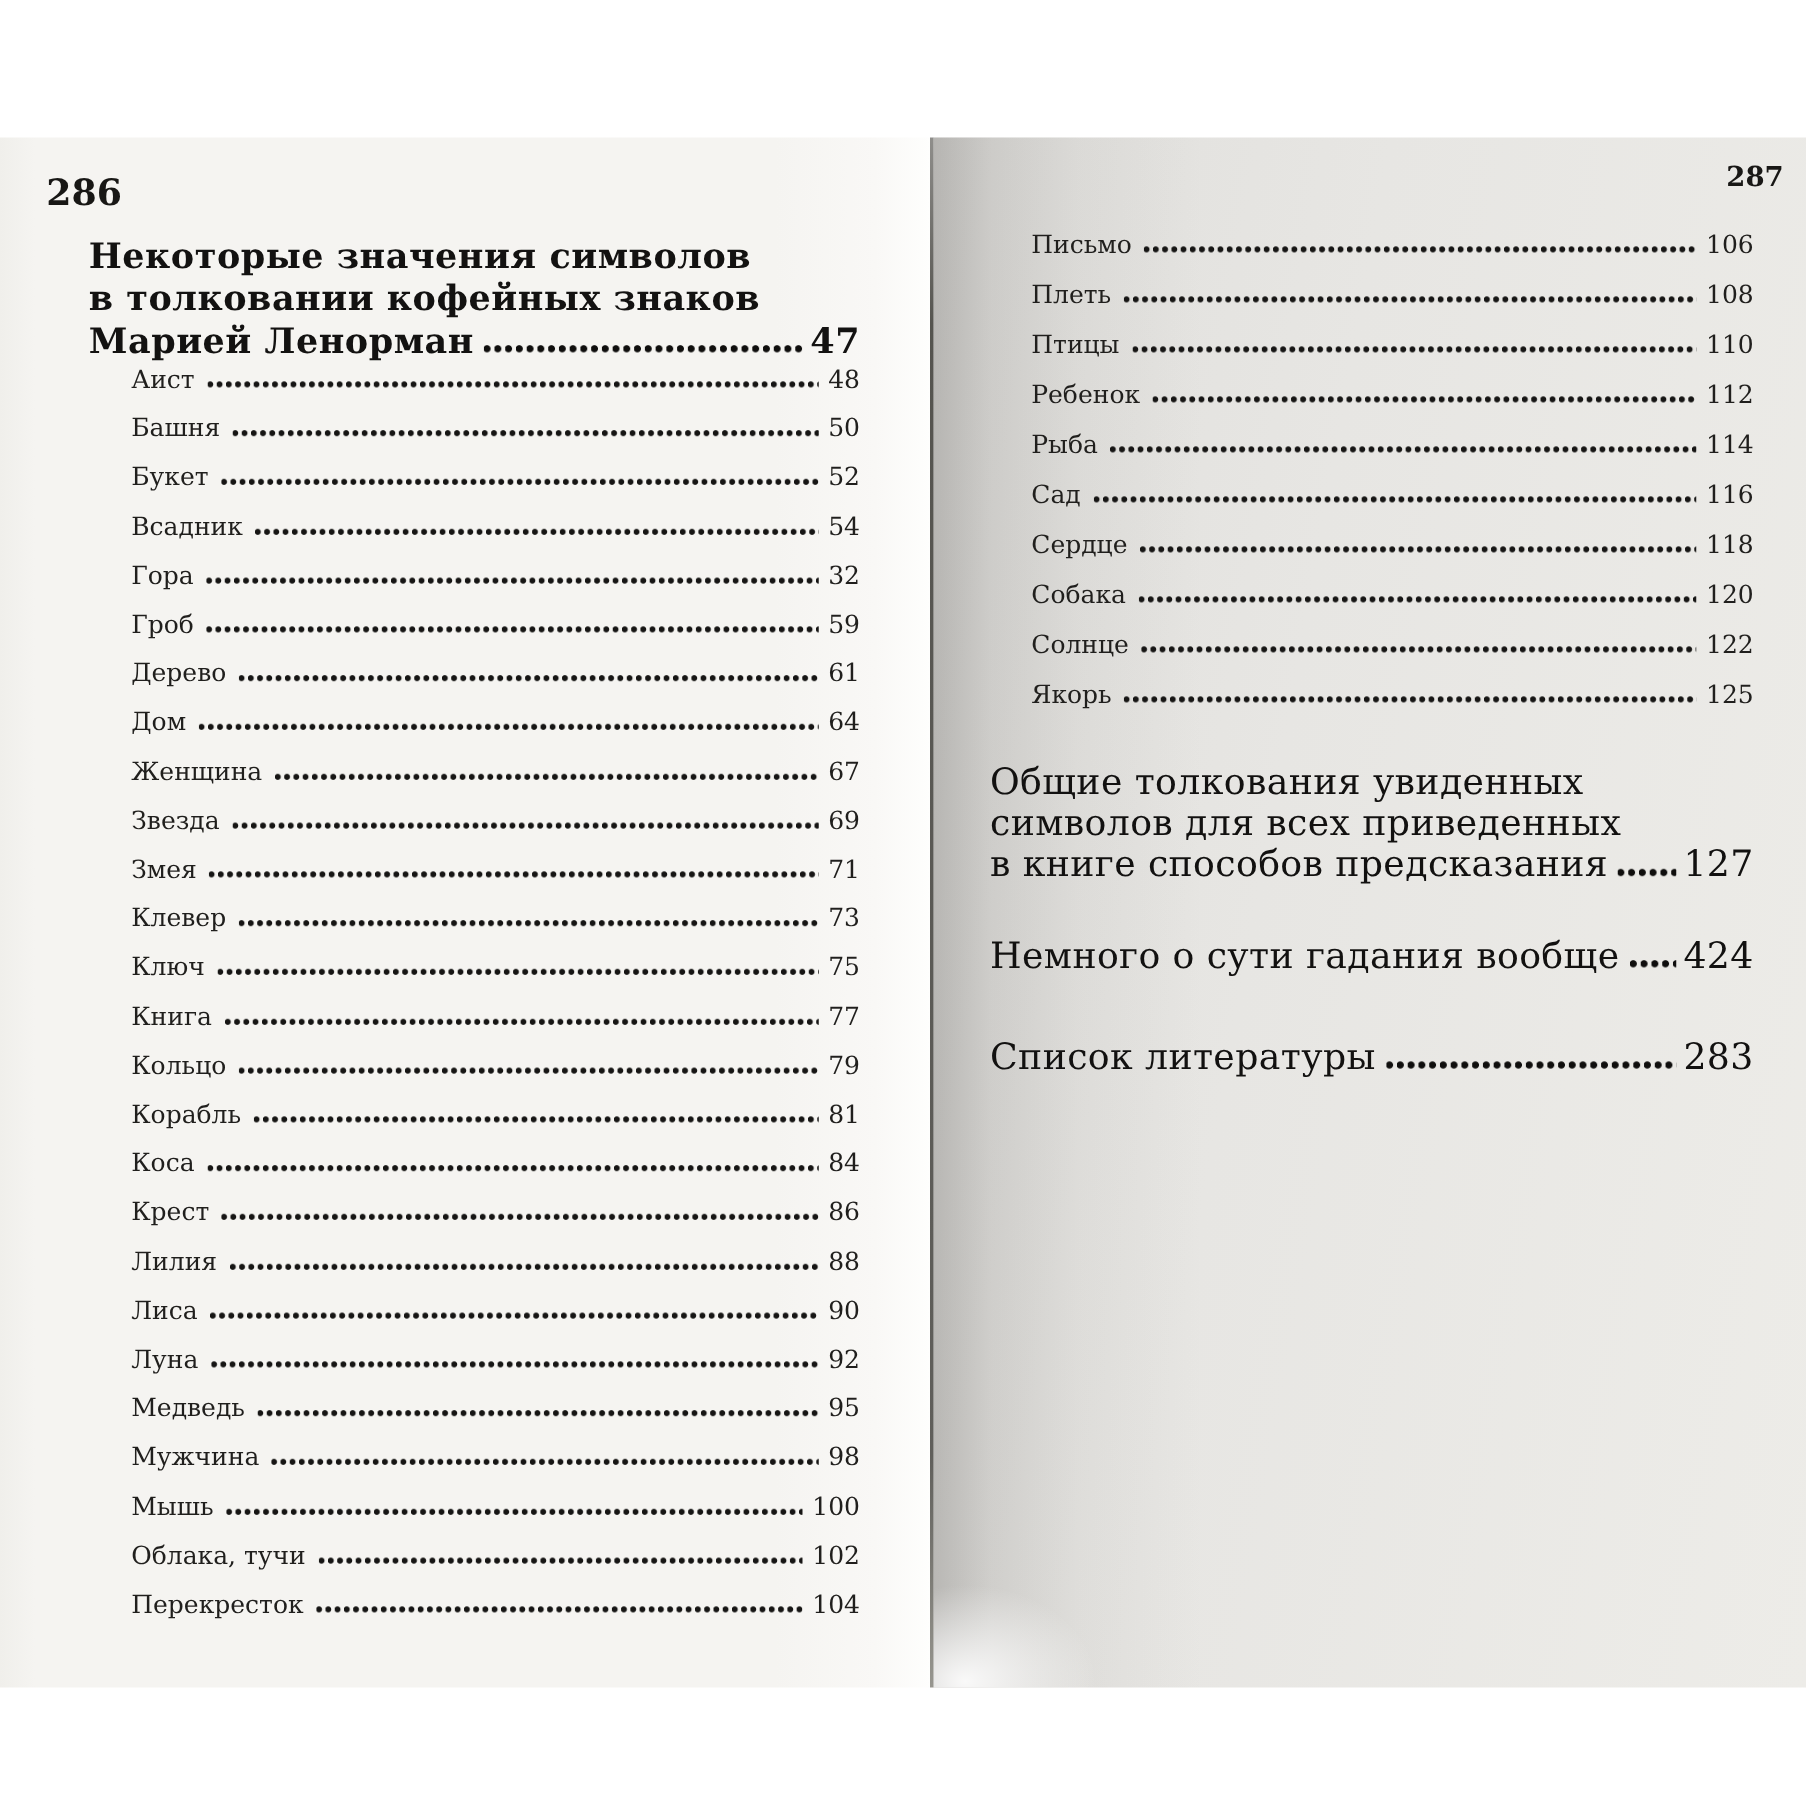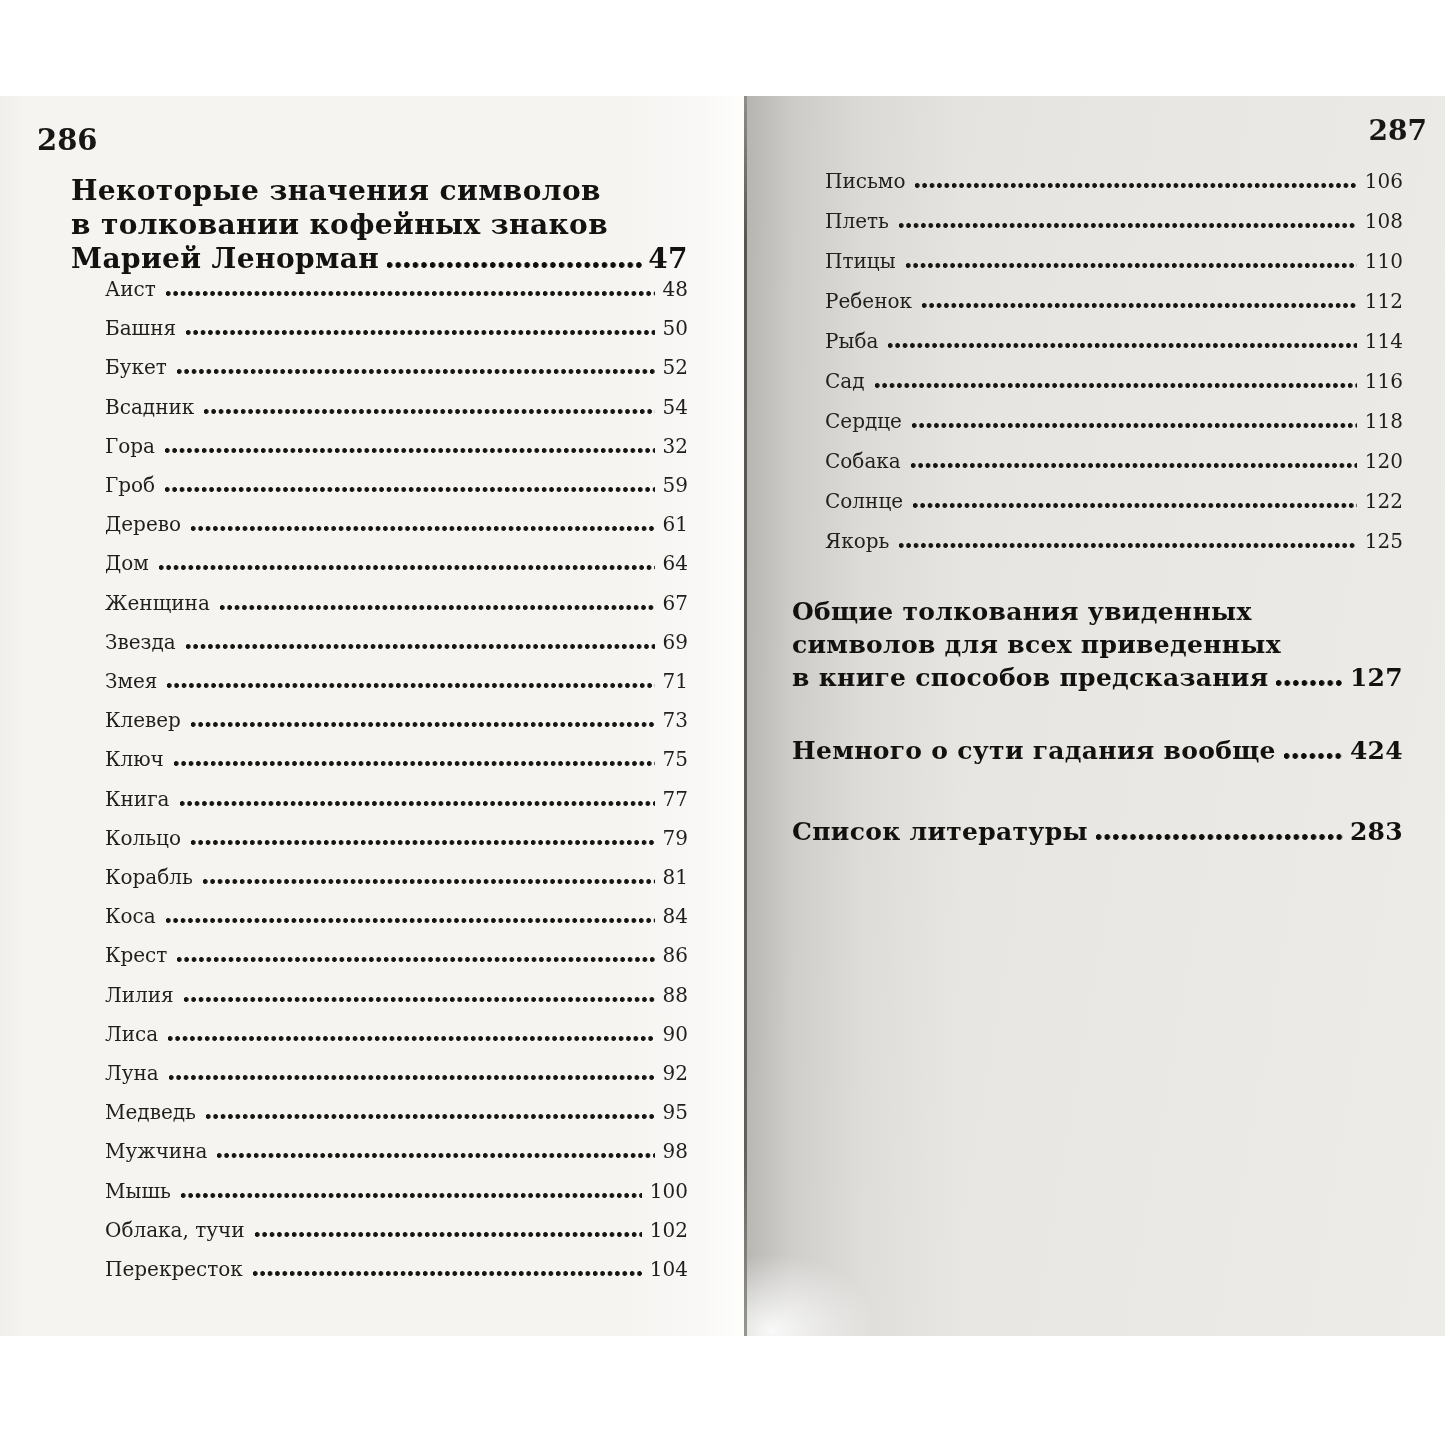--- a/index.html
+++ b/index.html
@@ -5,21 +5,21 @@
   * { box-sizing: border-box; margin: 0; padding: 0; }
   html, body { width: 1445px; height: 1445px; }
   body {
     background: #ffffff;
     overflow: hidden;
     font-family: "DejaVu Serif", "Liberation Serif", serif;
     color: #201f1d;
   }
   .photo { position: relative; width: 1445px; height: 1445px; background: #ffffff; }
 
-  .book { position: absolute; left: 0; top: 96px; width: 1445px; height: 1240px; display: flex; }
+  .book { position: absolute; left: 0; top: 110px; width: 1445px; height: 1240px; display: flex; }
 
   .page { position: relative; height: 100%; }
 
   .page-left {
     width: 744px;
     background: linear-gradient(to right,
       #f0efeb 0, #f5f4f1 28px, #f5f4f1 620px, #f9f8f6 700px, #fefefd 744px);
   }
 
   .gutter {
@@ -36,21 +36,21 @@
   }
 
   .pagenum {
     position: absolute;
     font-weight: bold;
     font-size: 29px;
     line-height: 1;
     color: #181715;
   }
   .pagenum-left  { left: 37px; top: 30px; }
-  .pagenum-right { right: 18px; top: 21px; font-size: 28px; }
+  .pagenum-right { right: 18px; top: 21px; font-size: 22px; }
 
   
   .toc-left { position: absolute; left: 71px; top: 78px; width: 617px; }
 
   .heading {
     font-weight: bold;
     font-size: 28px;
     line-height: 34px;
     letter-spacing: 0.4px;
     color: #131211;
@@ -82,22 +82,22 @@
   .entries-left { margin: -6px 0 0 34px; }
 
   
   .entries-right {
     position: absolute; left: 78px; top: 65px; width: 578px;
   }
   .entries-right .toc-row { line-height: 40px; }
 
   .sections { position: absolute; left: 45px; top: 499px; width: 611px; }
   .section {
-    font-weight: bold;
-    font-size: 25px;
+    font-weight: normal;
+    font-size: 29px;
     line-height: 33px;
     letter-spacing: 0.3px;
     color: #121110;
   }
   .section .toc-row { line-height: 33px; }
   .sec-2 { margin-top: 40px; }
   .sec-3 { margin-top: 48px; }
 </style>
 </head>
 <body>

